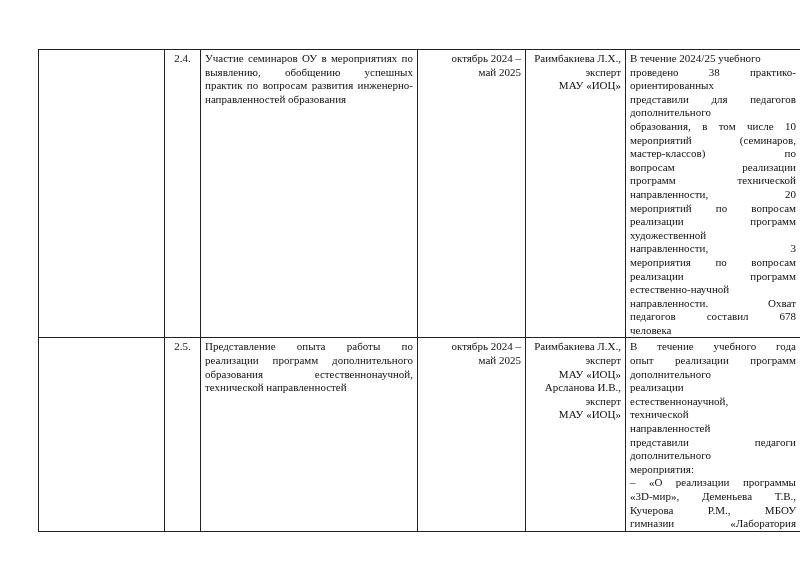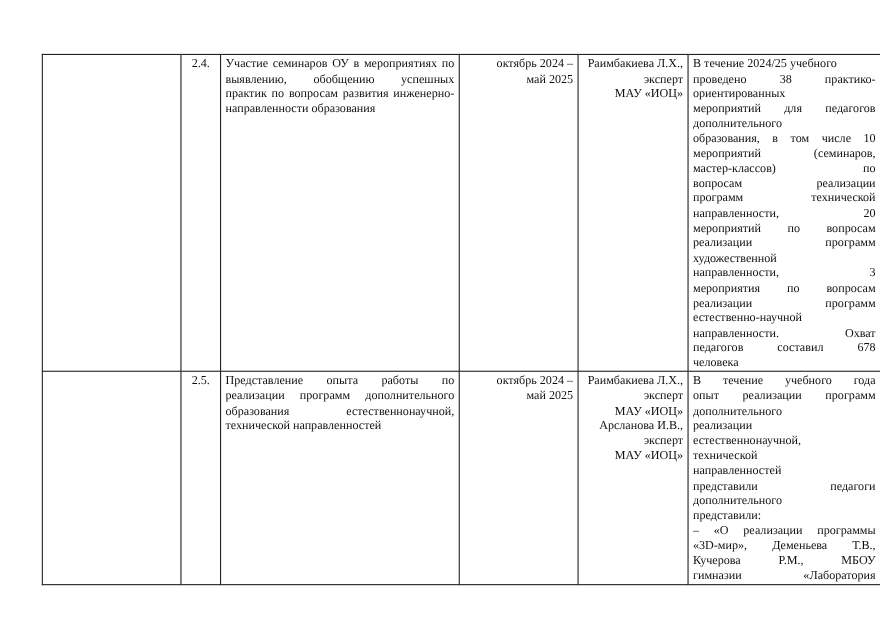--- a/index.html
+++ b/index.html
@@ -35,36 +35,36 @@
 <div class="page">
   <table class="doc">
     <tbody>
         <tr class="r1">
       <td class="c-blank"></td>
       <td class="c-num">2.4.</td>
       <td class="c-name">
         <span class="ln j">Участие семинаров ОУ в мероприятиях по</span>
         <span class="ln j">выявлению, обобщению успешных</span>
         <span class="ln j">практик по вопросам развития инженерно-</span>
-        <span class="ln l">направленности образования</span>
+        <span class="ln l">направленностей образования</span>
       </td>
       <td class="c-date">
         <span class="ln c">октябрь 2024 –</span>
         <span class="ln c">май 2025</span>
       </td>
       <td class="c-resp">
         <span class="ln c">Раимбакиева Л.Х.,</span>
         <span class="ln c">эксперт</span>
         <span class="ln c">МАУ «ИОЦ»</span>
       </td>
       <td class="c-result">
         <span class="ln l">В течение 2024/25 учебного</span>
         <span class="ln j">проведено 38 практико-</span>
         <span class="ln l">ориентированных</span>
-        <span class="ln j">мероприятий для педагогов</span>
+        <span class="ln j">представили для педагогов</span>
         <span class="ln l">дополнительного</span>
         <span class="ln j">образования, в том числе 10</span>
         <span class="ln j">мероприятий (семинаров,</span>
         <span class="ln j">мастер-классов) по</span>
         <span class="ln j">вопросам реализации</span>
         <span class="ln j">программ технической</span>
         <span class="ln j">направленности, 20</span>
         <span class="ln j">мероприятий по вопросам</span>
         <span class="ln j">реализации программ</span>
         <span class="ln l">художественной</span>
@@ -101,21 +101,21 @@
       <td class="c-result">
         <span class="ln j">В течение учебного года</span>
         <span class="ln j">опыт реализации программ</span>
         <span class="ln l">дополнительного</span>
         <span class="ln l">реализации</span>
         <span class="ln l">естественнонаучной,</span>
         <span class="ln l">технической</span>
         <span class="ln l">направленностей</span>
         <span class="ln j">представили педагоги</span>
         <span class="ln l">дополнительного</span>
-        <span class="ln l">представили:</span>
+        <span class="ln l">мероприятия:</span>
         <span class="ln j">– «О реализации программы</span>
         <span class="ln j">«3D-мир», Деменьева Т.В.,</span>
         <span class="ln j">Кучерова Р.М., МБОУ</span>
         <span class="ln j">гимназии «Лаборатория</span>
       </td>
     </tr>
   </tbody>
     </table>
 </div>
 

